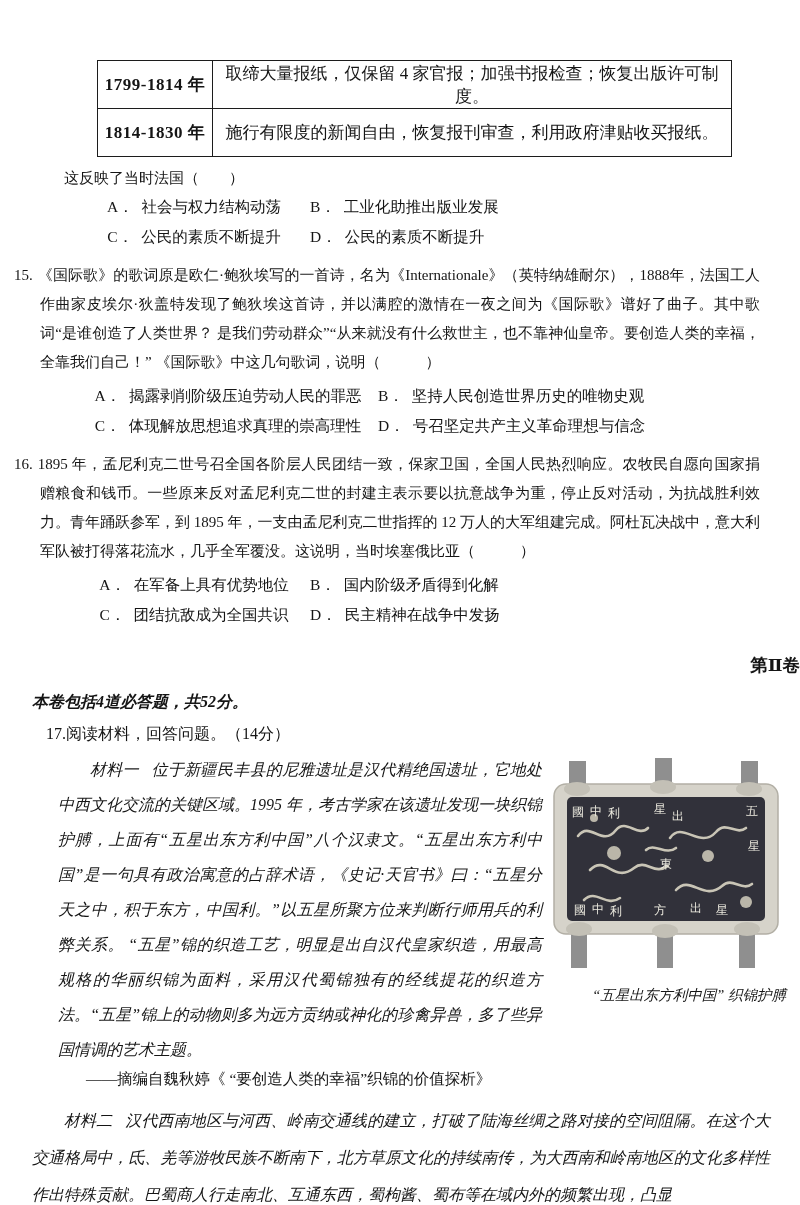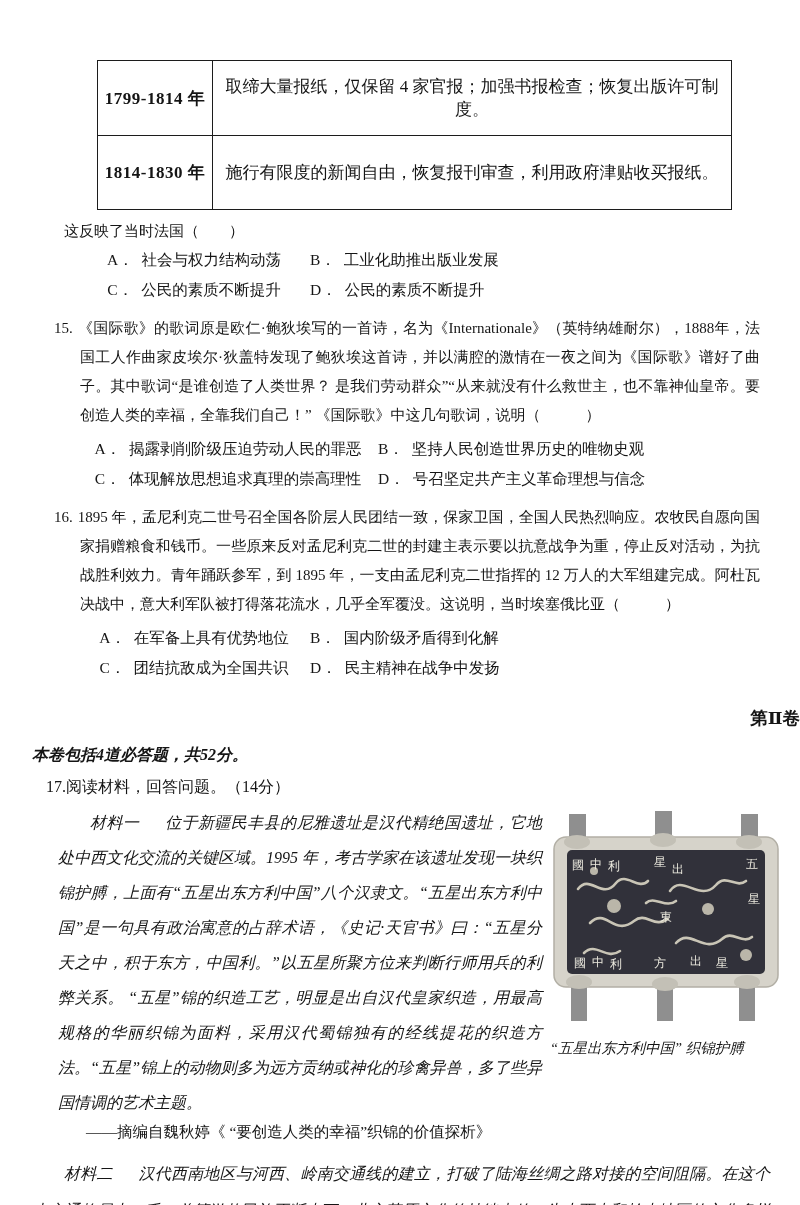--- a/index.html
+++ b/index.html
@@ -7,47 +7,47 @@
     width:800px;height:1205px;background:#ffffff;color:#151515;
     font-family:"Liberation Serif","DejaVu Serif",serif;
     overflow:hidden;
   }
   .page{position:relative;width:800px;height:1205px;}
 
   
   table.policy{border-collapse:collapse;margin:60px 0 0 97px;}
   table.policy td{border:1.7px solid #1c1c1c;font-size:17px;height:45px;vertical-align:middle;font-family:Liberation Serif, serif;}
   td.period{width:112px;text-align:center;font-weight:bold;letter-spacing:.5px;}
-  td.desc{width:508px;text-align:center;padding:14px 5px;}
+  td.desc{width:508px;text-align:center;padding:0 5px;}
 
   
   .stem{margin:12px 0 0 64px;font-size:15px;}
   .opts{margin:2px 0 0 78px;font-size:15.5px;text-align:center;}
   .opt-row{display:flex;margin-top:9px;}
   .opt-row .opt:first-child{width:232px;}
   .opt .key{margin-right:8px;}
 
   
-  .question{margin:13px 40px 0 0;padding-left:80px;text-indent:-26px;
+  .question{margin:13px 40px 0 0;padding-left:40px;text-indent:-26px;
             font-size:15px;line-height:29px;text-align:justify;}
   .qnum{margin-right:5px;}
 
   
   .sec-title{margin-top:27px;text-align:right;font-weight:bold;font-size:17.5px;}
   .intro{margin:15px 0 0 32px;font-size:16px;font-weight:bold;font-style:italic;}
   .q17-header{margin:11px 0 0 46px;font-size:16px;}
 
   
   .mat1{display:flex;margin-top:7px;padding-left:58px;}
   .mat1-text{width:484px;font-style:italic;font-size:16px;line-height:35px;
              text-align:justify;text-indent:2em;}
-  .mlabel{margin-right:26px;}
+  .mlabel{margin-right:13px;}
   .mat1-fig{width:236px;margin-left:8px;padding-top:6px;}
   .figure{width:232px;height:212px;}
-  .caption{margin-top:12px;text-align:left;font-style:italic;font-size:14.5px;white-space:nowrap;}
+  .caption{margin-top:12px;text-align:right;font-style:italic;font-size:14.5px;white-space:nowrap;}
   .source{margin:2px 0 0 86px;font-size:15.5px;}
 
   
   .mat2{margin:12px 30px 0 32px;font-style:italic;font-size:16px;line-height:37px;
         text-align:justify;text-indent:2em;}
 </style>
 </head>
 <body>
 
 <div class="page">

